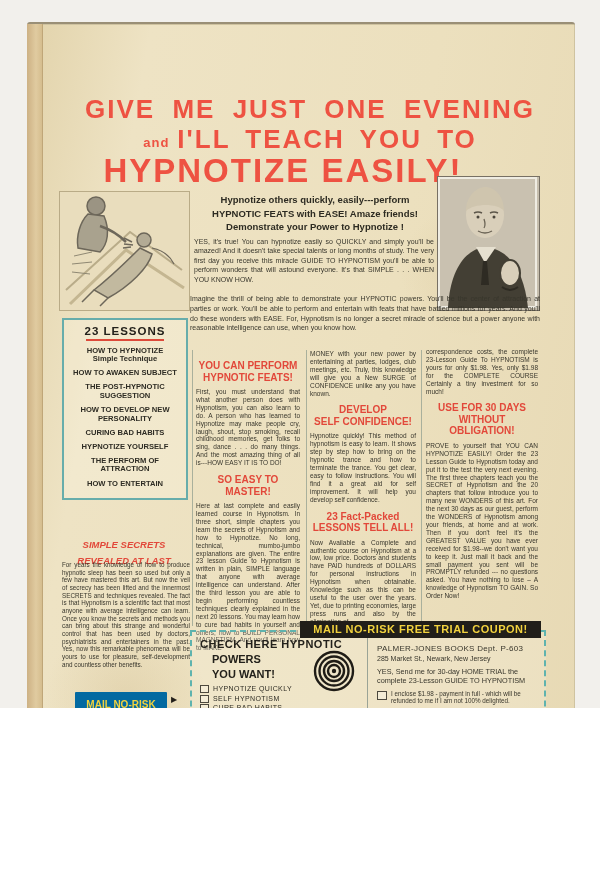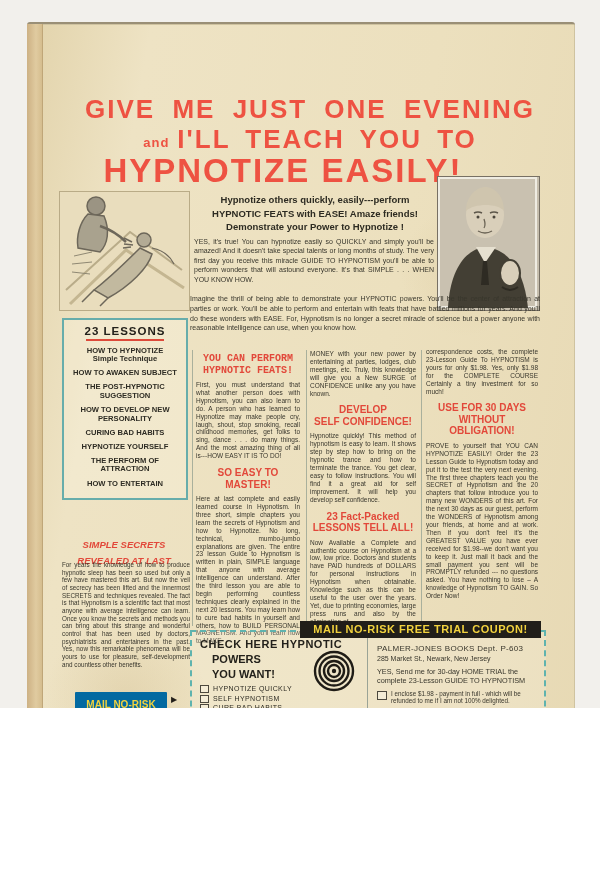--- a/index.html
+++ b/index.html
@@ -140,21 +140,21 @@
   <div class="abs mail-box">MAIL NO-RISK
 FREE TRIAL
 COUPON!</div>
   <div class="abs mail-arrows">▶<br>▶<br>▶<br>▶</div>
 
   <div class="vrule" style="left:192px;top:350px;height:276px;"></div>
   <div class="vrule" style="left:306px;top:350px;height:276px;"></div>
   <div class="vrule" style="left:421px;top:350px;height:276px;"></div>
 
   <div class="col col2">
-    <div class="red-h" style="margin-top:5px;font-family:Liberation Mono, monospace;">YOU CAN PERFORM
+    <div class="red-h" style="margin-top:12px;">YOU CAN PERFORM
 HYPNOTIC FEATS!</div>
     <div class="body-txt">First, you must understand that what another person does with Hypnotism, you can also learn to do. A person who has learned to Hypnotize may make people cry, laugh, shout, stop smoking, recall childhood memories, get folks to sing, dance . . . do many things. And the most amazing thing of all is---HOW EASY IT IS TO DO!</div>
     <div class="red-h">SO EASY TO MASTER!</div>
     <div class="body-txt">Here at last complete and easily learned course in Hypnotism. In three short, simple chapters you learn the secrets of Hypnotism and how to Hypnotize. No long, technical, mumbo-jumbo explanations are given. The entire 23 lesson Guide to Hypnotism is written in plain, SIMPLE language that anyone with average intelligence can understand. After the third lesson you are able to begin performing countless techniques clearly explained in the next 20 lessons. You may learn how to cure bad habits in yourself and others, how to BUILD PERSONAL MAGNETISM. And you'll learn how to MAKE</div>
   </div>
 
   <div class="col col3">
     <div class="body-txt">MONEY with your new power by entertaining at parties, lodges, club meetings, etc. Truly, this knowledge will give you a New SURGE of CONFIDENCE unlike any you have known.</div>
     <div class="red-h">DEVELOP
 SELF CONFIDENCE!</div>

